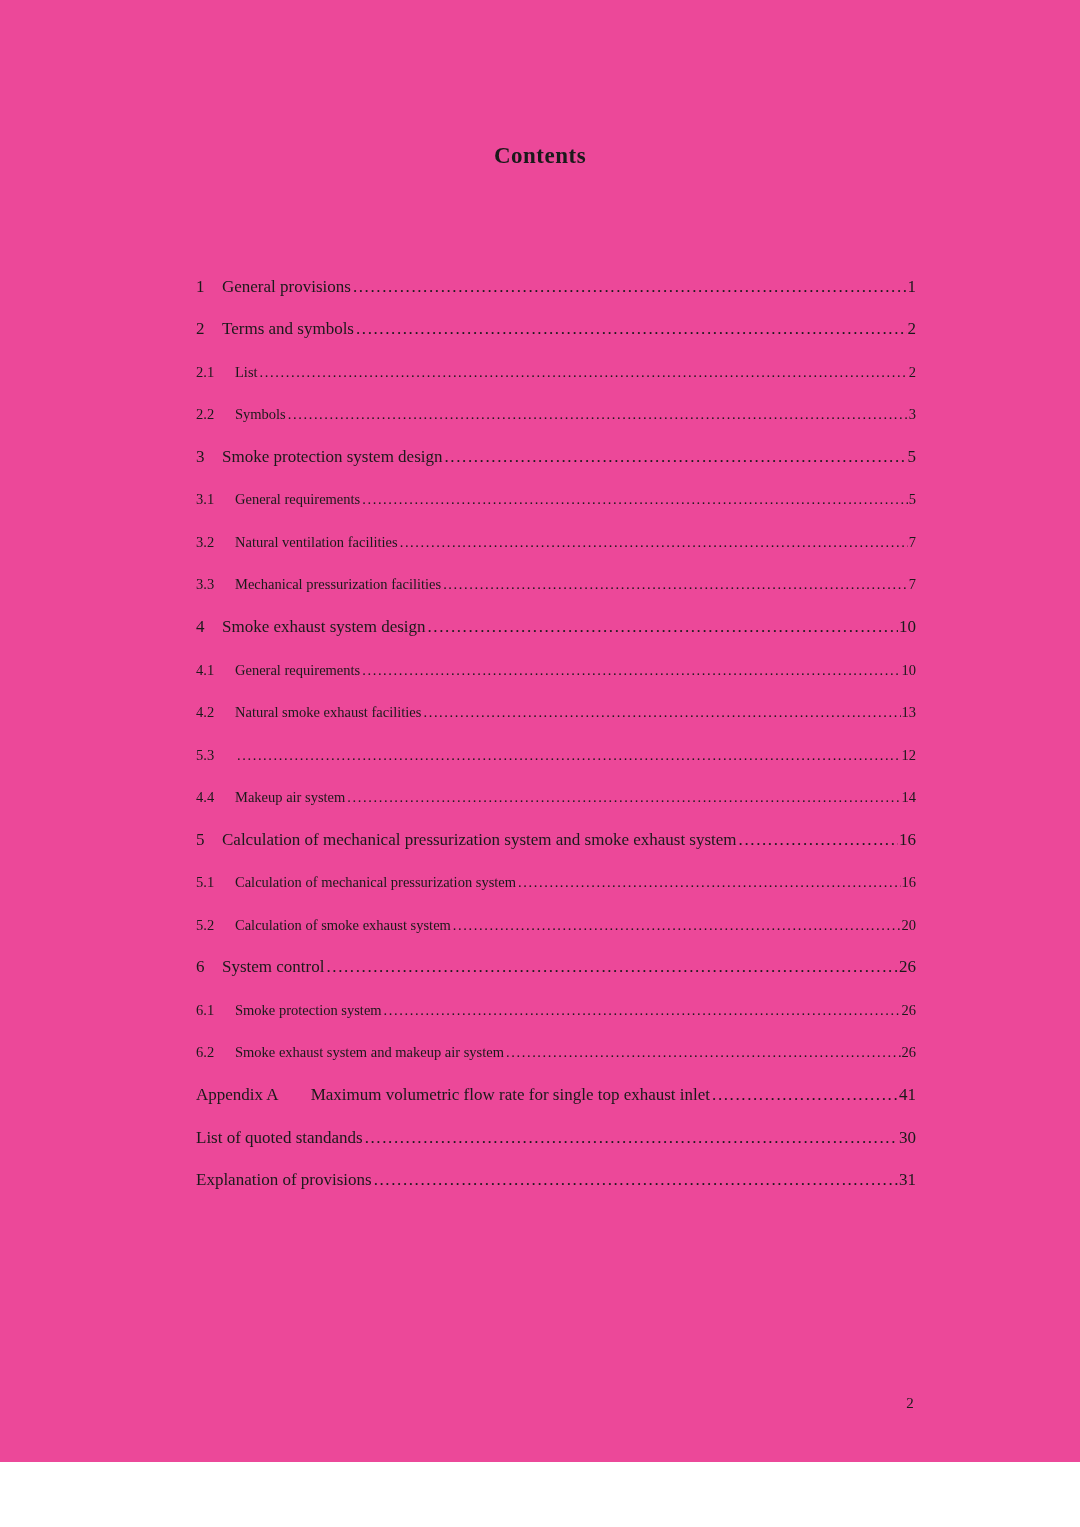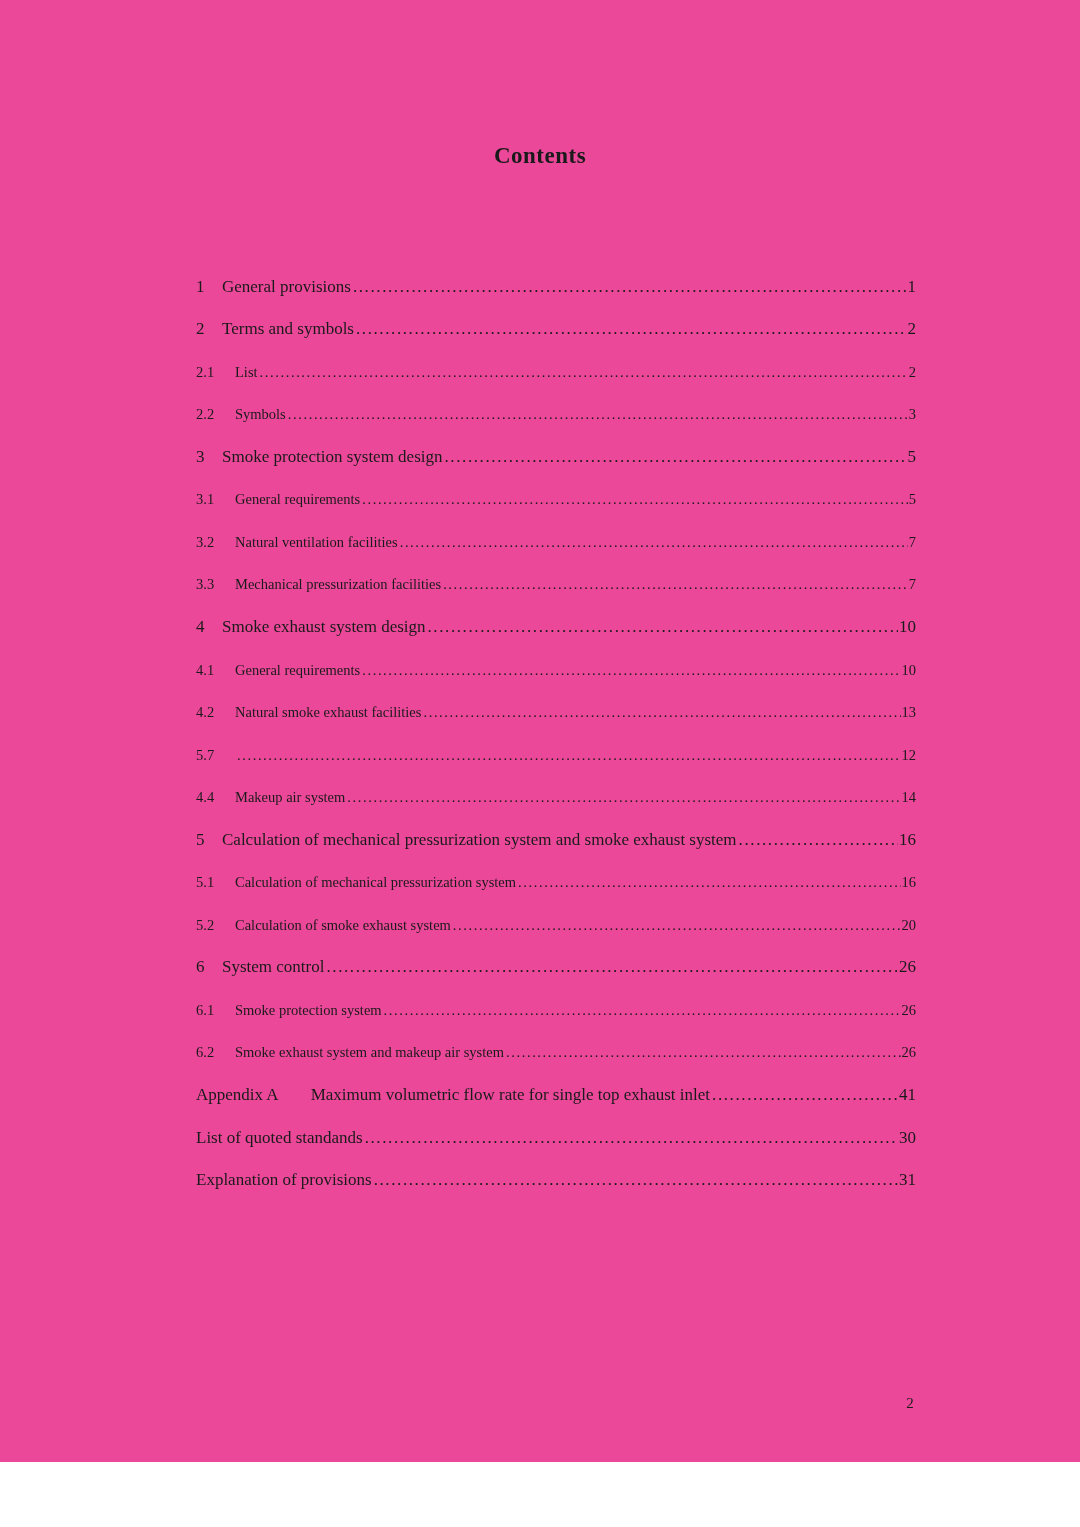--- a/index.html
+++ b/index.html
@@ -136,21 +136,21 @@
     <span class="leader"></span>
     <span class="pg">10</span>
   </div>
       <div class="toc-row level-subsection">
     <span class="num">4.2</span>
     <span class="title">Natural smoke exhaust facilities</span>
     <span class="leader"></span>
     <span class="pg">13</span>
   </div>
       <div class="toc-row level-subsection">
-    <span class="num">5.7</span>
+    <span class="num">5.3</span>
     <span class="leader"></span>
     <span class="pg">12</span>
   </div>
       <div class="toc-row level-subsection">
     <span class="num">4.4</span>
     <span class="title">Makeup air system</span>
     <span class="leader"></span>
     <span class="pg">14</span>
   </div>
       <div class="toc-row level-section">

